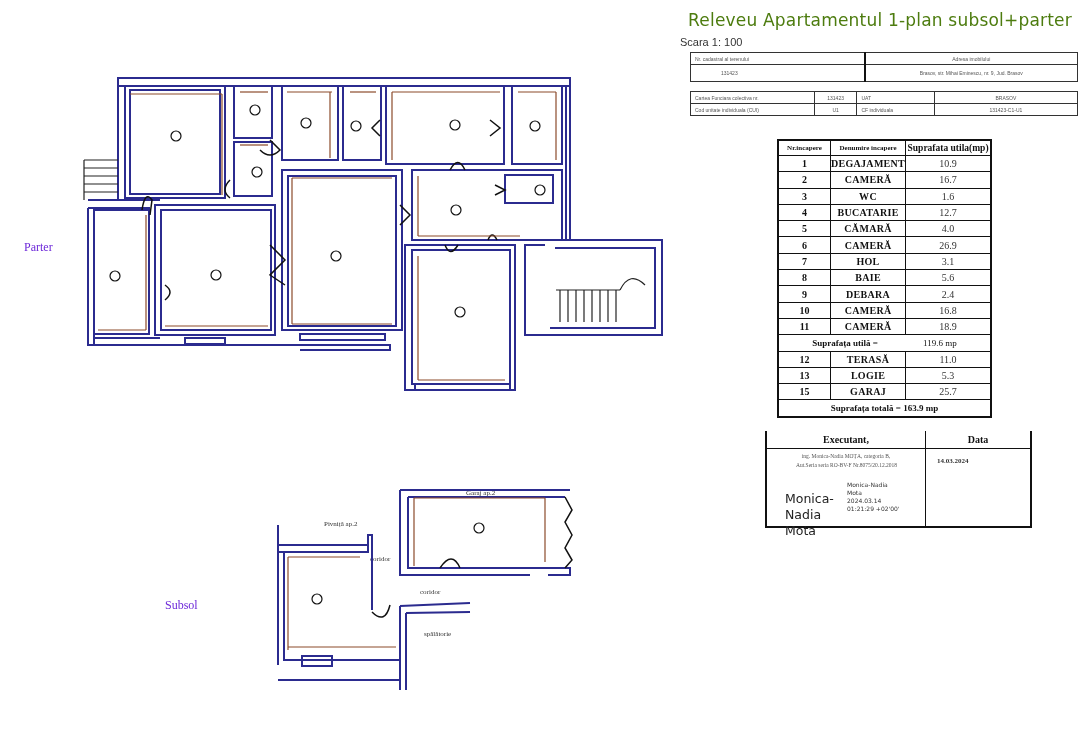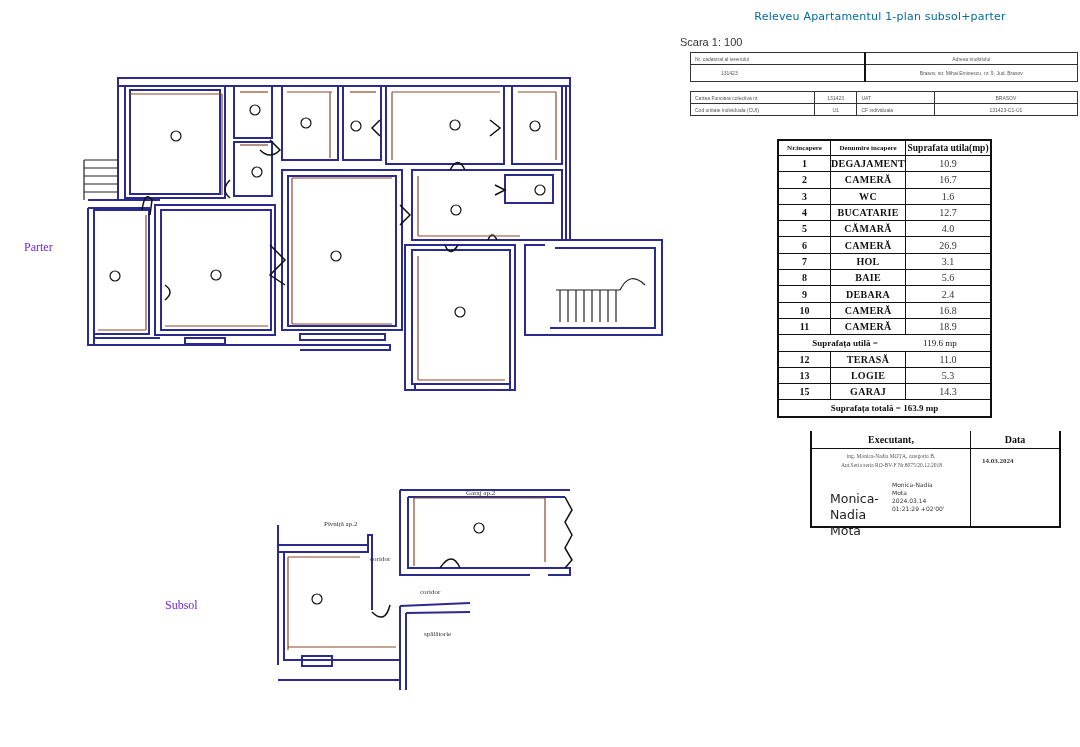--- a/index.html
+++ b/index.html
@@ -1,33 +1,33 @@
 <!DOCTYPE html>
 <html><head>
 <meta charset="utf-8">
 <style>
   html, body { margin:0; padding:0; background:#ffffff; }
   body { width:1080px; height:747px; position:relative; overflow:hidden; font-family:"Liberation Serif", serif; color:#111; }
   .abs { position:absolute; }
-  #title { left:680px; top:10px; width:400px; text-align:center; font-family:"DejaVu Sans", sans-serif; font-size:11px; color:#0369a1; letter-spacing:0.2px; }
+  #title { left:680px; top:10px; width:400px; text-align:center; font-family:"DejaVu Sans", sans-serif; font-size:17px; color:#4d7c0f; letter-spacing:0.2px; }
   #scale { left:680px; top:36px; width:400px; text-align:left; font-family:Liberation Sans, sans-serif; font-size:11px; color:#333; }
   .info-table { border-collapse:collapse; font-family:"Liberation Sans", sans-serif; font-size:5px; color:#555; }
   .info-table td { border:1px solid #333; padding:1px 4px; height:9px; }
   #info1 { left:690px; top:52px; width:388px; }
   #info2 { left:690px; top:91px; width:388px; }
   #rooms { left:777px; top:139px; width:215px; border-collapse:collapse; border:2px solid #111; font-family:"Liberation Serif", serif; }
   #rooms td, #rooms th { border:1px solid #111; text-align:center; padding:0; height:15.3px; font-size:10px; }
   #rooms th { font-size:7px; font-weight:bold; height:14px; }
   #rooms th.col3 { font-size:9.5px; }
   #rooms td.nr { font-weight:bold; width:54px; }
   #rooms td.name { font-weight:bold; letter-spacing:0.3px; }
   #rooms td.area { width:92px; font-weight:normal; color:#333; }
   #rooms tr.sum td { font-weight:bold; font-size:9px; }
   #rooms tr.sum td .val { font-weight:normal;margin-left:43px; }
-  #exec { left:810px; top:431px; width:247px; height:95px; border:2px solid #111; border-top:none; }
+  #exec { left:765px; top:431px; width:247px; height:95px; border:2px solid #111; border-top:none;padding-left:16px; }
   #exec .hdr { position:absolute; top:0; height:17px; border-bottom:1px solid #111; font-weight:bold; font-size:10px; text-align:center; line-height:17px; }
   #exec .h1 { left:0; width:158px; border-right:1px solid #111; }
   #exec .h2 { left:159px; right:0; }
   #exec .vline { position:absolute; left:158px; top:17px; bottom:0; border-left:1px solid #111; }
   #exec .line1 { position:absolute; left:4px; top:22px; font-size:5.5px; color:#555; width:150px; text-align:center; }
   #exec .line2 { position:absolute; left:2px; top:31px; font-size:5.5px; color:#555; width:155px; text-align:center; }
   #exec .date { position:absolute; left:170px; top:26px; font-size:7px; font-weight:bold; color:#333; }
   #exec .sig-big { position:absolute; left:18px; top:44px; font-family:"DejaVu Sans", sans-serif; font-size:12.5px; line-height:16px; color:#222;margin-top:16px; }
   #exec .sig-small { position:absolute; left:80px; top:50px; font-family:"DejaVu Sans", sans-serif; font-size:6px; line-height:8px; color:#333; }
   .lbl { font-family:"Liberation Serif", serif; font-size:12px; color:#6d28d9; }
@@ -143,21 +143,21 @@
         <td class="area">11.0</td>
       </tr>
   <tr>
         <td class="nr">13</td>
         <td class="name">LOGIE</td>
         <td class="area">5.3</td>
       </tr>
   <tr>
         <td class="nr">15</td>
         <td class="name">GARAJ</td>
-        <td class="area">14.3</td>
+        <td class="area">25.7</td>
       </tr>
   <tr class="sum">
     <td colspan="3"><span>Suprafața totală =</span> <span>163.9 mp</span></td>
   </tr>
 </tbody>
   </table>
 
 <div id="exec" class="abs">
   <div class="hdr h1">Executant,</div>
   <div class="hdr h2">Data</div>

